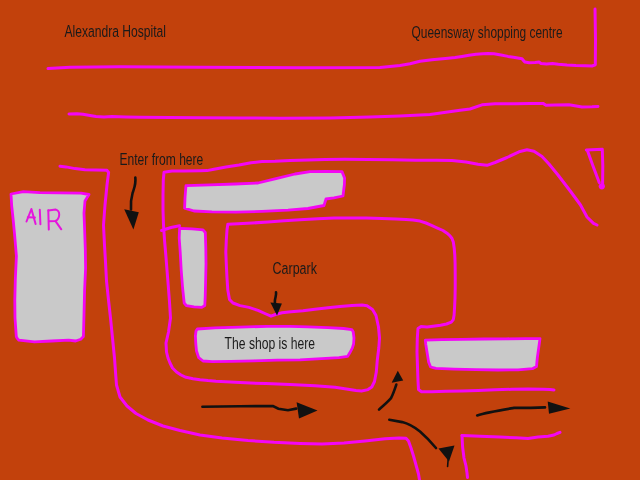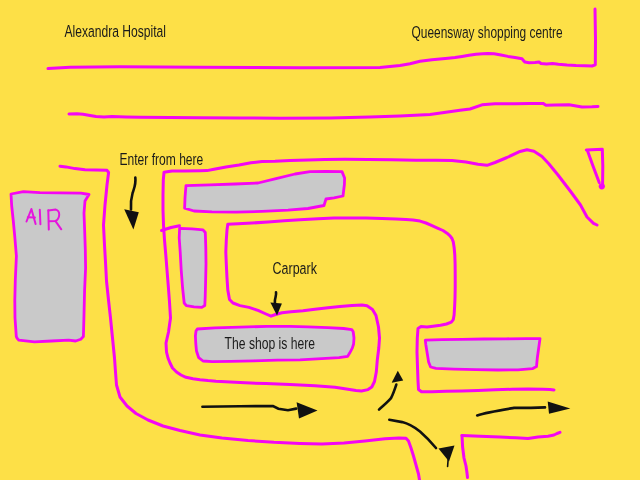--- a/index.html
+++ b/index.html
@@ -1,16 +1,16 @@
 <!DOCTYPE html>
 <html><head>
 <meta charset="utf-8">
 <style>
 html,body{margin:0;padding:0;background:#fff;}
-#page{position:relative;width:640px;height:480px;overflow:hidden;background:#fde047;}
+#page{position:relative;width:640px;height:480px;overflow:hidden;background:#c2410c;}
 svg{position:absolute;left:0;top:0;}
 text{font-family:"Liberation Sans",sans-serif;font-size:12.8px;fill:#1a1a1a;}
 </style>
 </head>
 <body>
 <div id="page">
 <svg width="640" height="480" viewBox="0 0 640 480">
 <g id="buildings" fill="#c9c9c9" stroke="#f406f4" stroke-width="2.8" stroke-linejoin="round">
 <path id="b1" d="M 11,194 L 23.4,191.6 L 40,192.6 L 60,192.8 L 81,193.2 L 89,194.5 L 85,201 L 84,213 L 84.6,229 L 85.3,249 L 85.6,268 L 84.6,290 L 84,315 L 83.4,336.6 L 80.8,339.2 L 75.6,341 L 68.7,340.2 L 51.6,341 L 34.4,341.8 L 18.9,340.2 L 17.2,338.4 L 16.3,336.6 L 15,318 L 14.8,300 L 15.3,280 L 16.4,256 L 14.8,237 L 13.3,221 L 11.7,206 Z"></path>
 <path id="b2" d="M 186,185.6 L 210,184.8 L 235,184 L 258,183 L 276,178.6 L 295,174 L 310,171.6 L 326,171.3 L 342,171.6 L 344.6,178 L 344.4,184.5 L 343.6,191 L 343,196 L 334,197.8 L 326,199 L 324,205.5 L 308,208.5 L 288,210.2 L 262,211.4 L 236,212.1 L 212,211.8 L 194,211 L 184.6,208.2 L 185,198 L 185.6,190 Z"></path>

